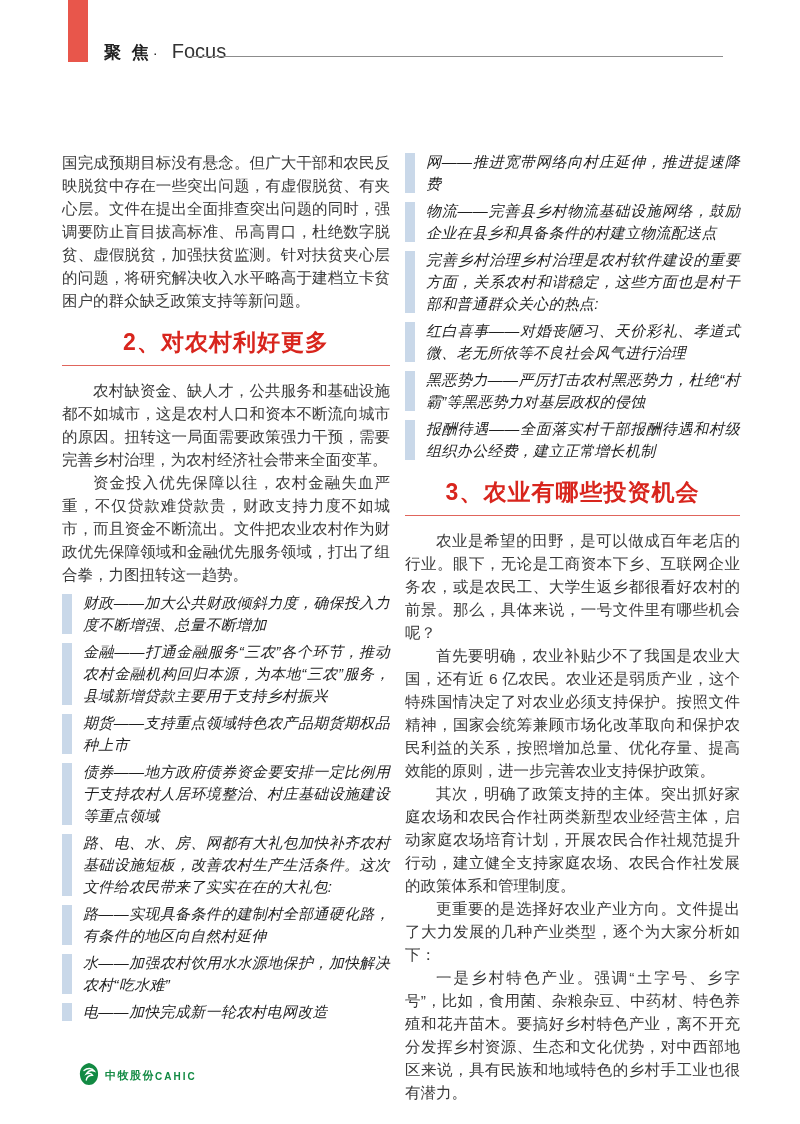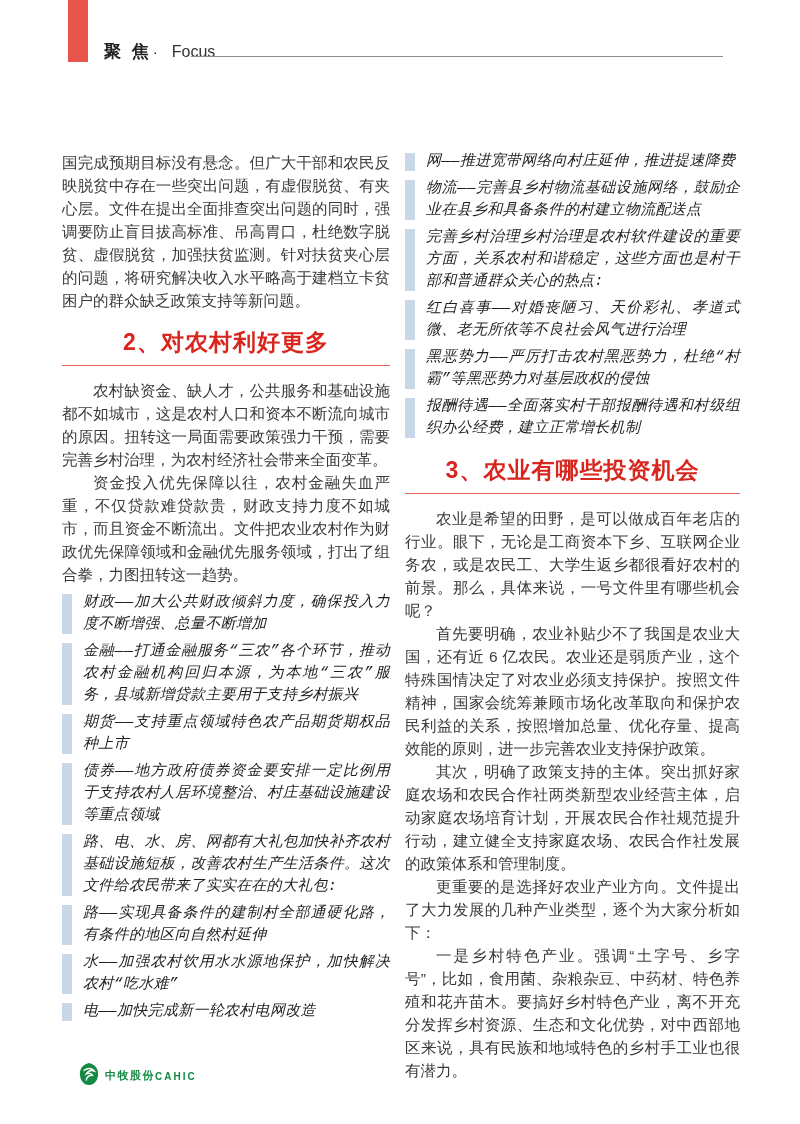--- a/index.html
+++ b/index.html
@@ -9,37 +9,37 @@
   }
   html,body{margin:0;padding:0;}
   body{font-family:"Liberation Sans", sans-serif;}
   .page{position:relative;width:800px;height:1124px;background:var(--page_bg);overflow:hidden;}
 
   
   .accent-block{position:absolute;left:68px;top:0;width:20px;height:62px;background:var(--red_block);}
   .header-text{position:absolute;left:104px;top:40px;white-space:nowrap;color:#222;}
   .sec-cn{font-size:17px;font-weight:bold;letter-spacing:3px;}
   .sec-sep{font-size:15px;margin:0 1px;}
-  .sec-en{font-size:16px;color:#333;padding-left:13px;}
+  .sec-en{font-size:20px;color:#333;padding-left:13px;}
   .header-line{position:absolute;left:191px;top:56px;width:532px;height:1px;background:var(--line_gray);}
 
   
   .col{position:absolute;top:138px;margin-top:13px;}
   .col-left{left:62px;width:328px;}
   .col-right{left:405px;width:335px;}
 
   p.body{margin:0;font-size:15.5px;line-height:23px;color:var(--text);text-align:justify;text-indent:2em;}
   p.body.no-indent{text-indent:0;}
 
   h2.sec-heading{margin:16px 0 0 0;font-size:23px;line-height:28px;font-weight:bold;color:var(--heading_red);text-align:center;letter-spacing:1px;}
   .heading-rule{height:1px;background:var(--rule_red);margin:9px 0 13px 0;}
 
   ul.policy-list{list-style:none;margin:6px 0 0 0;padding:0;}
   ul.policy-list li{position:relative;margin:0 0 5px 0;padding-left:21px;
-    font-family:Liberation Mono, monospace;font-style:italic;
+    font-family:Liberation Sans, sans-serif;font-style:italic;
     font-size:15px;line-height:22px;color:var(--list_text);text-align:justify;letter-spacing:0.3px;}
   .li-bar{position:absolute;left:0;top:2px;bottom:2px;width:10px;background:var(--bar_blue);}
 
   
   .footer-logo{position:absolute;left:78px;top:1062px;display:flex;align-items:center;gap:5px;}
   .logo-text{display:flex;flex-direction:row;line-height:1;}
   .logo-cn{font-size:11px;font-weight:bold;color:var(--green);letter-spacing:1.5px;}
   .logo-en{font-size:10px;font-weight:bold;color:var(--green);letter-spacing:2px;margin-top:2px;text-align:right;}
 </style>
 </head>

